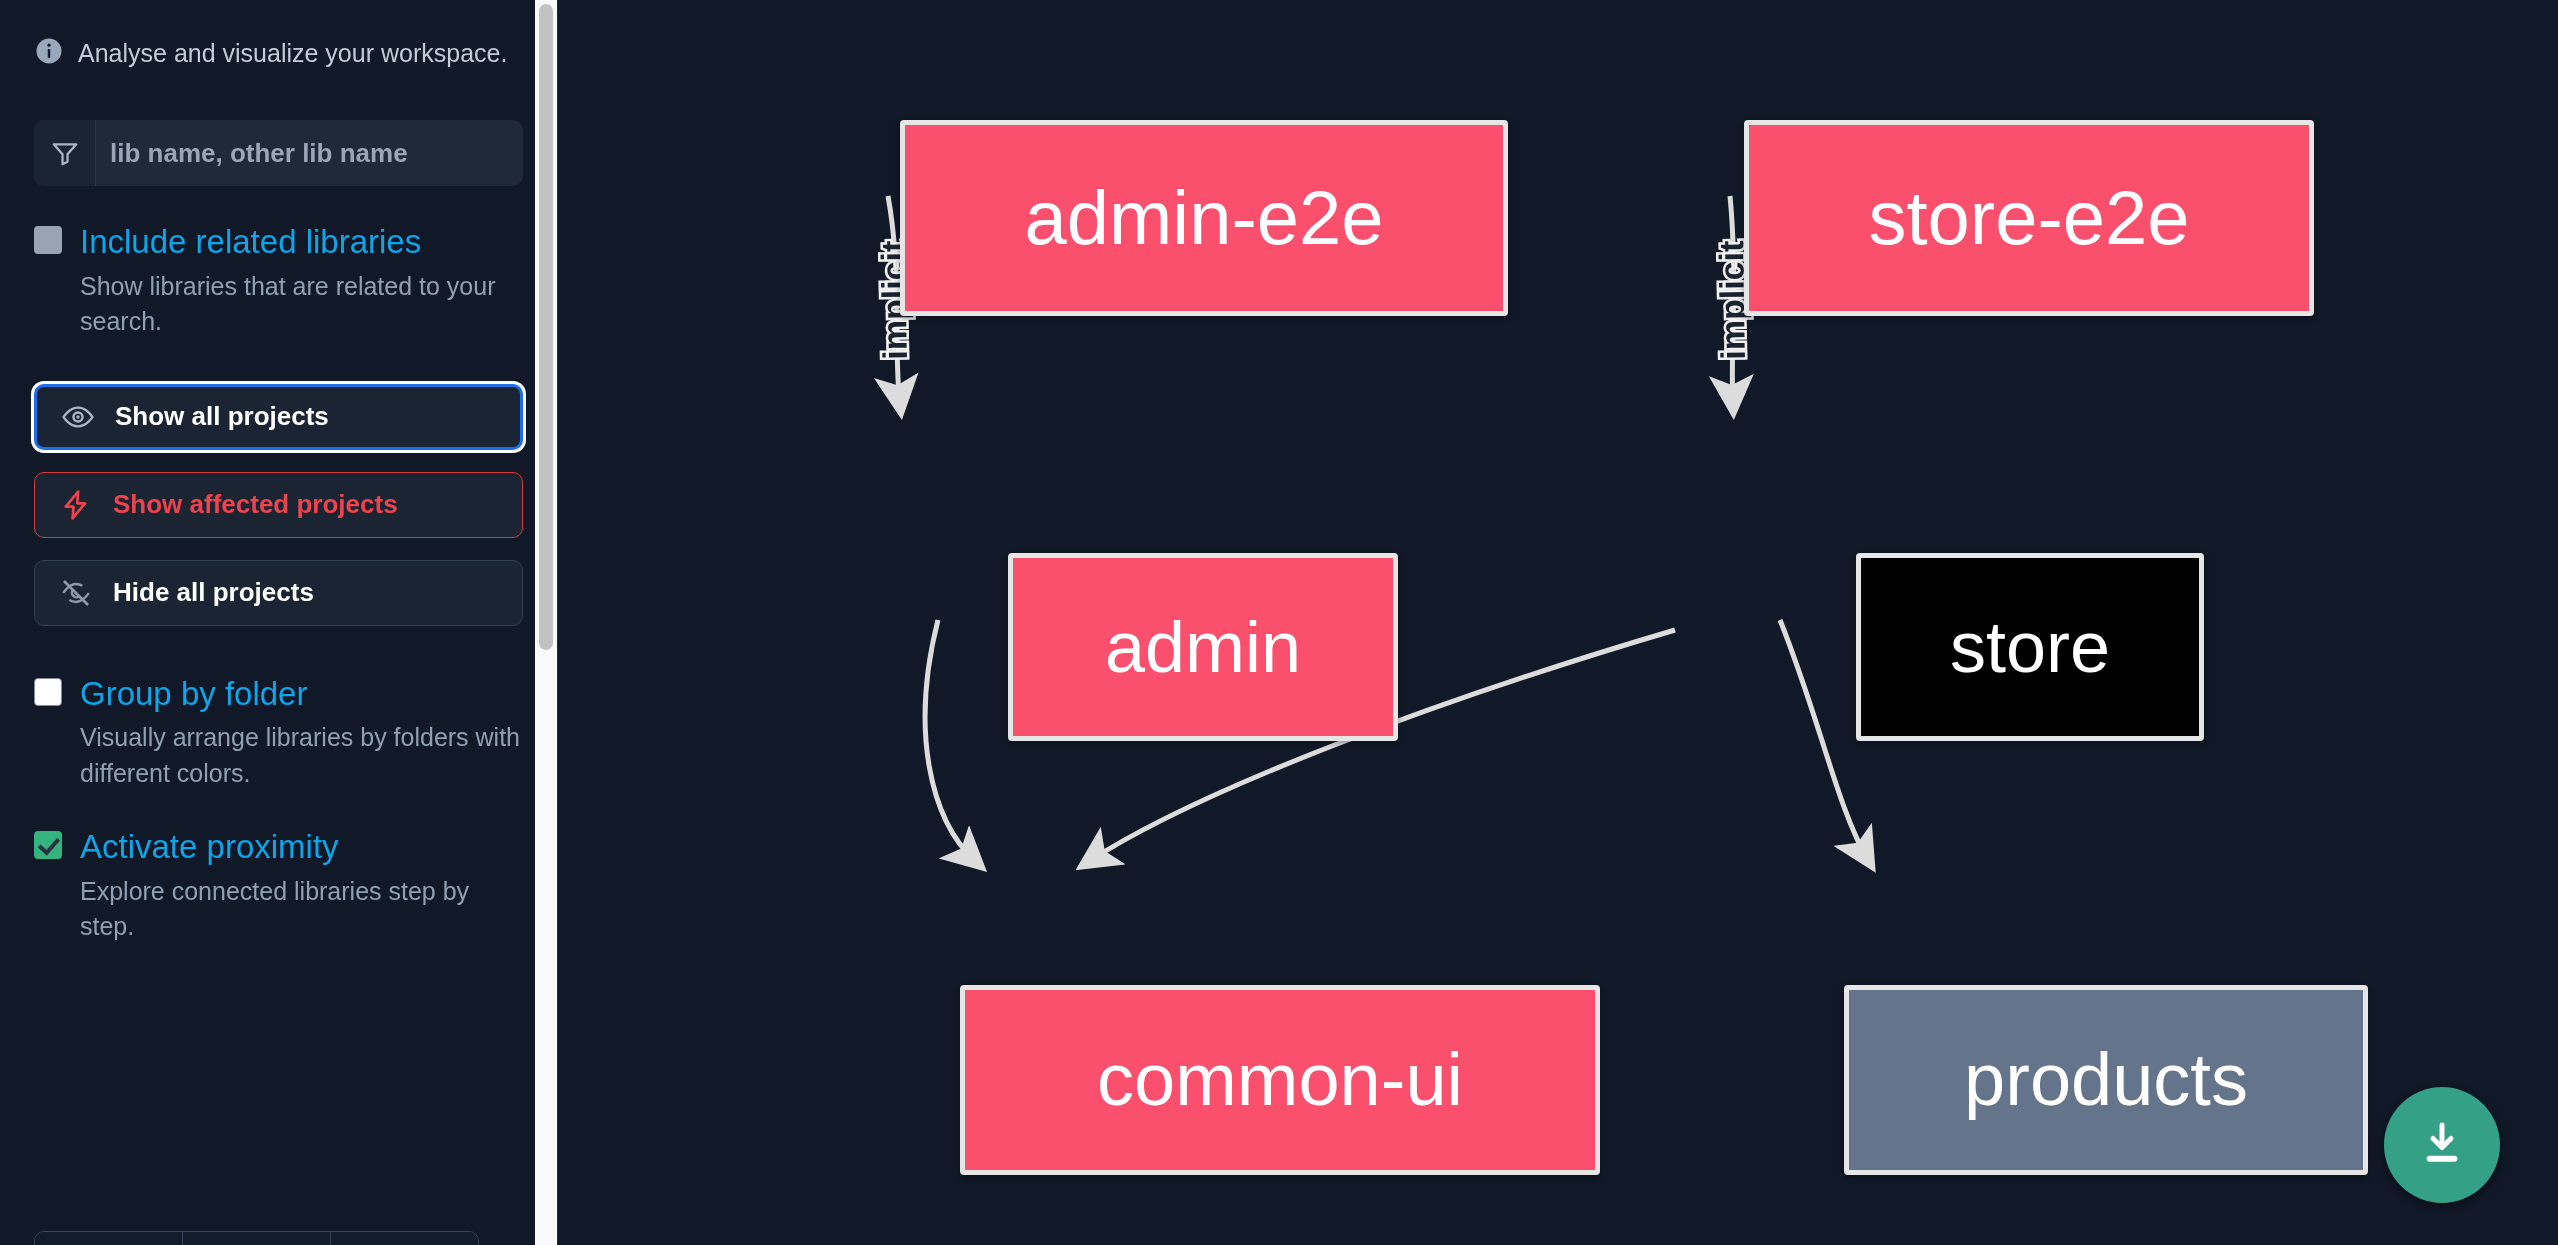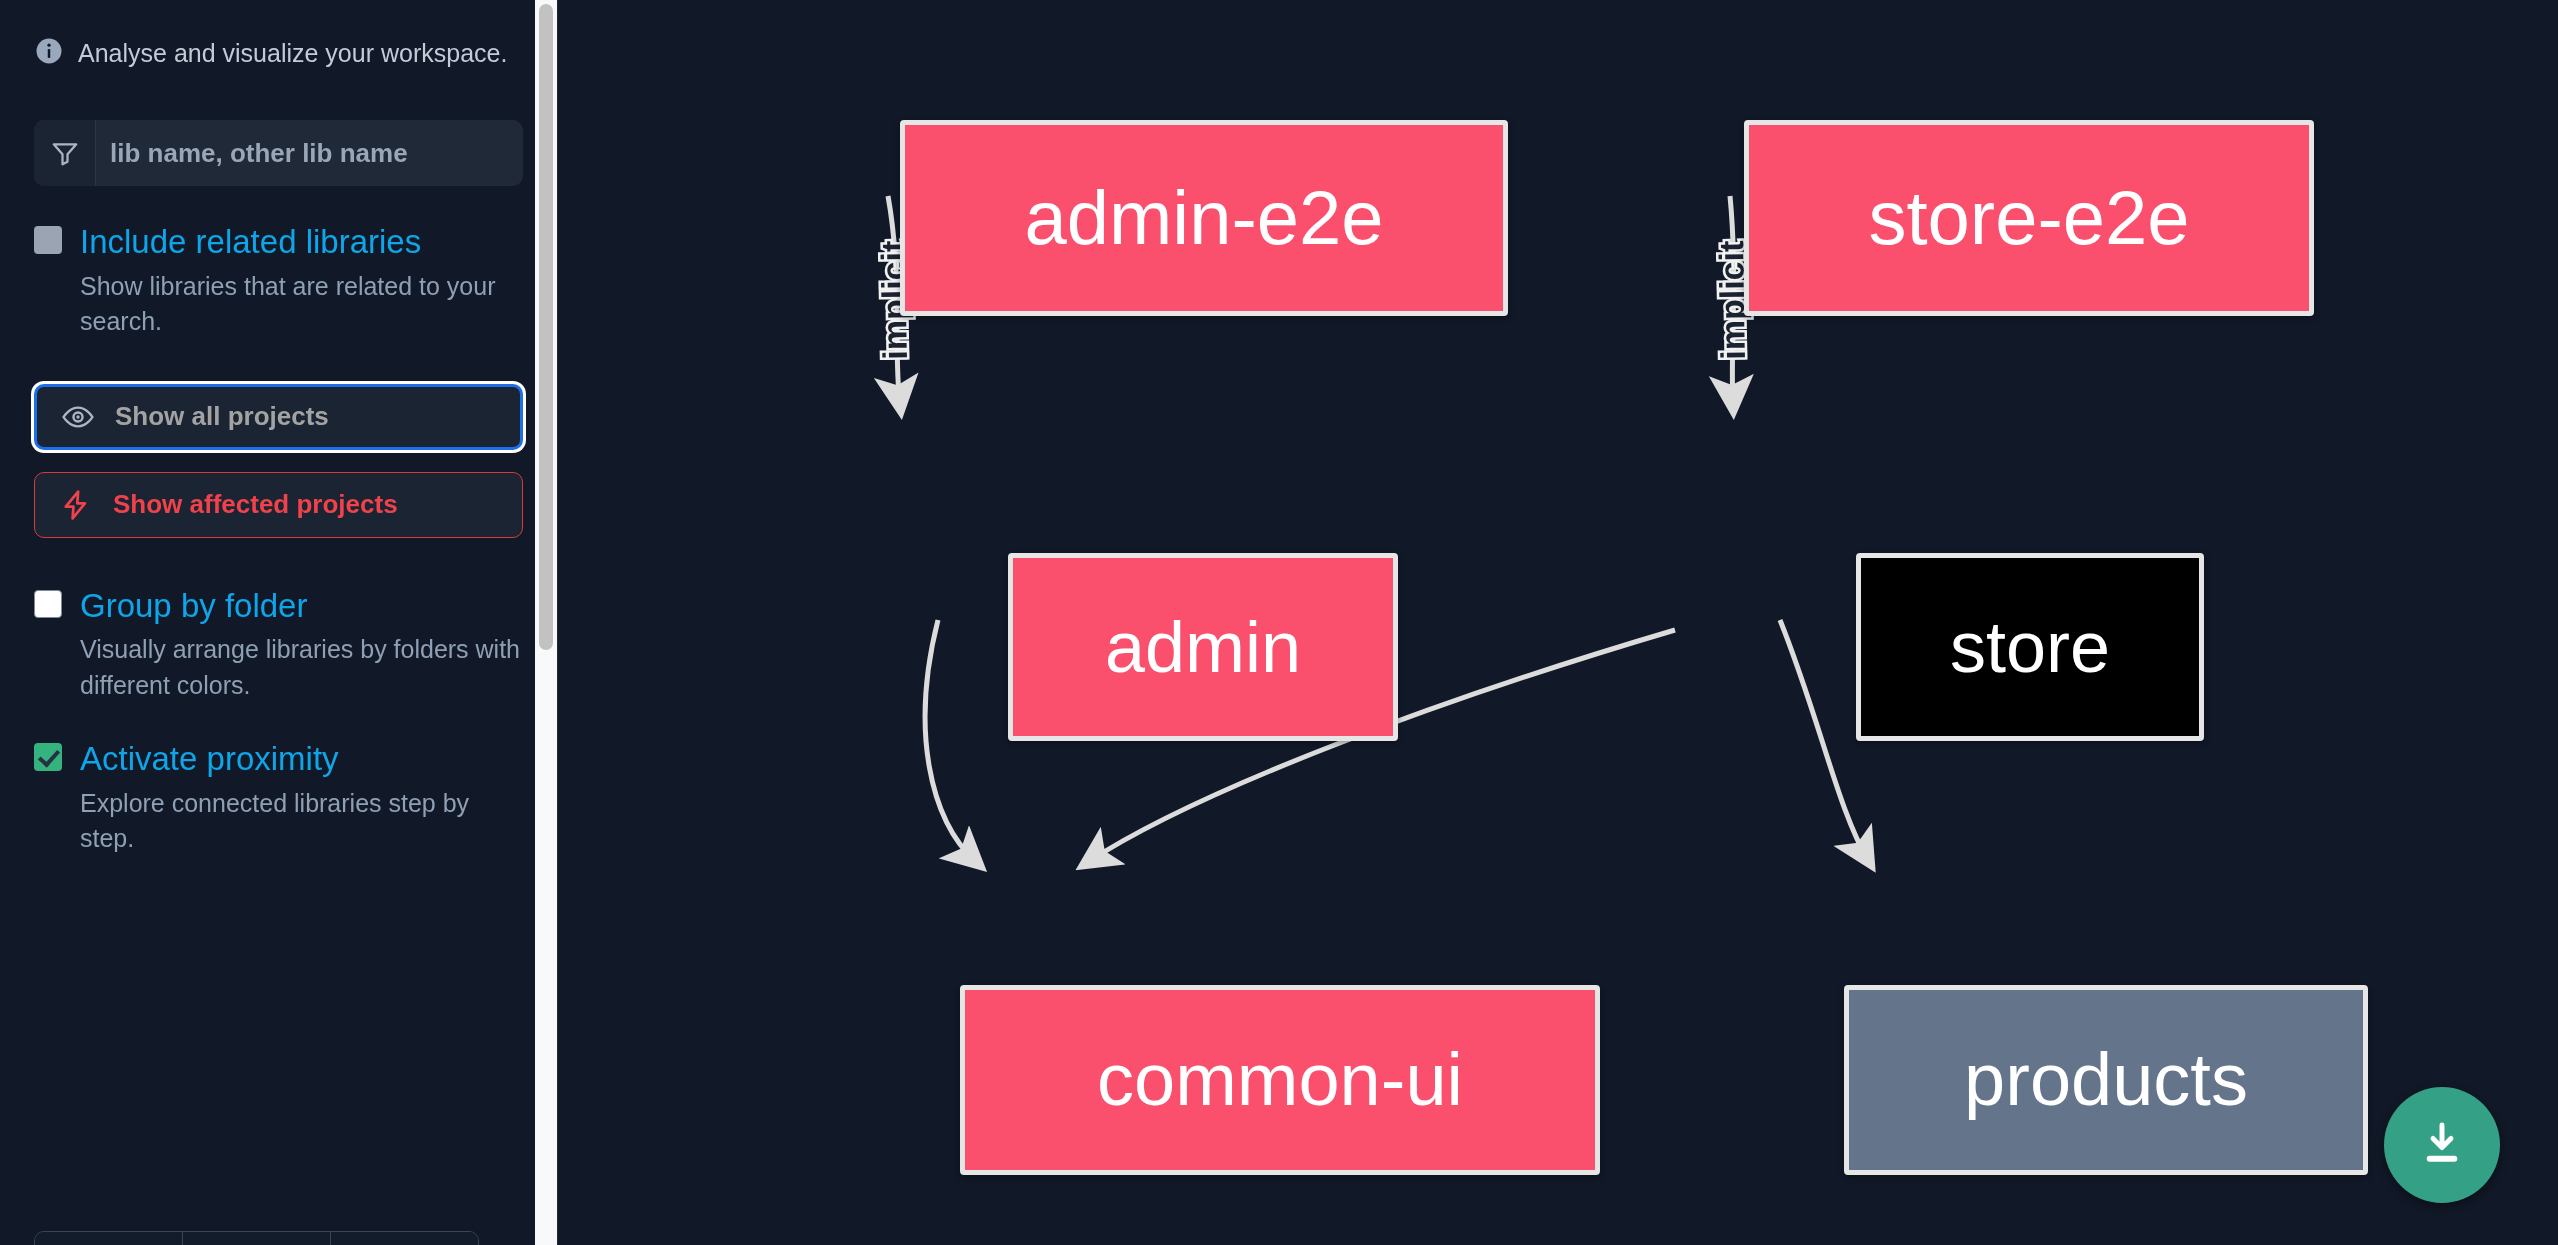--- a/index.html
+++ b/index.html
@@ -88,21 +88,21 @@
   .check-label { font-size: 33px; font-weight: 400; color: #0ea5e9; line-height: 1.35; }
   .check-desc { font-size: 25px; color: #8fa0b4; line-height: 1.42; margin-top: 4px; }
 
   .btn-stack { margin-top: 44px; display: flex; flex-direction: column; gap: 22px; }
   .gbtn {
     height: 66px; border-radius: 10px;
     display: flex; align-items: center; gap: 20px;
     padding: 0 24px;
     background: #1b2433;
     border: 1px solid #334155;
-    font-size: 26px; font-weight: 700; color: #a3a3a3;
+    font-size: 26px; font-weight: 700; color: #ffffff;
     cursor: pointer; position: relative;
   }
   .gbtn.focused {
     border: 3px solid #1d6fe8;
     box-shadow: 0 0 0 3px #ffffff;
   }
   .gbtn.danger { border: 1px solid #d93a3a; color: #f0424a; }
   .gbtn .ic { flex: 0 0 34px; display: flex; align-items: center; }
 
   .bottom-group {
@@ -203,20 +203,30 @@
 
         <div class="gbtn danger">
           <span class="ic">
             <svg width="34" height="34" viewBox="0 0 24 24">
               <path fill="none" stroke="#f0424a" stroke-width="1.9" stroke-linejoin="round" d="M13.5 2.5L4.8 13.2h5.4l-.6 8.3 8.7-10.7h-5.4z"></path>
             </svg>
           </span>
           <span>Show affected projects</span>
         </div>
 
+        <div class="gbtn">
+          <span class="ic">
+            <svg width="34" height="34" viewBox="0 0 24 24">
+              <path fill="none" stroke="#8d99aa" stroke-width="1.7" d="M3 12s3.8-6.3 9-6.3c1.7 0 3.2.5 4.5 1.2M21 12s-3.8 6.3-9 6.3c-1.8 0-3.4-.6-4.7-1.4"></path>
+              <path fill="none" stroke="#8d99aa" stroke-width="1.7" d="M9.8 9.8a3.2 3.2 0 004.5 4.5"></path>
+              <line x1="3.5" y1="3.5" x2="20.5" y2="20.5" stroke="#8d99aa" stroke-width="1.9"></line>
+            </svg>
+          </span>
+          <span>Hide all projects</span>
+        </div>
 
       </div>
 
       <div class="check-block" style="margin-top:46px">
         <span class="cbox empty"></span>
         <span class="check-texts">
           <span class="check-label" style="display:block">Group by folder</span>
           <span class="check-desc" style="display:block">Visually arrange libraries by folders with different colors.</span>
         </span>
       </div>

